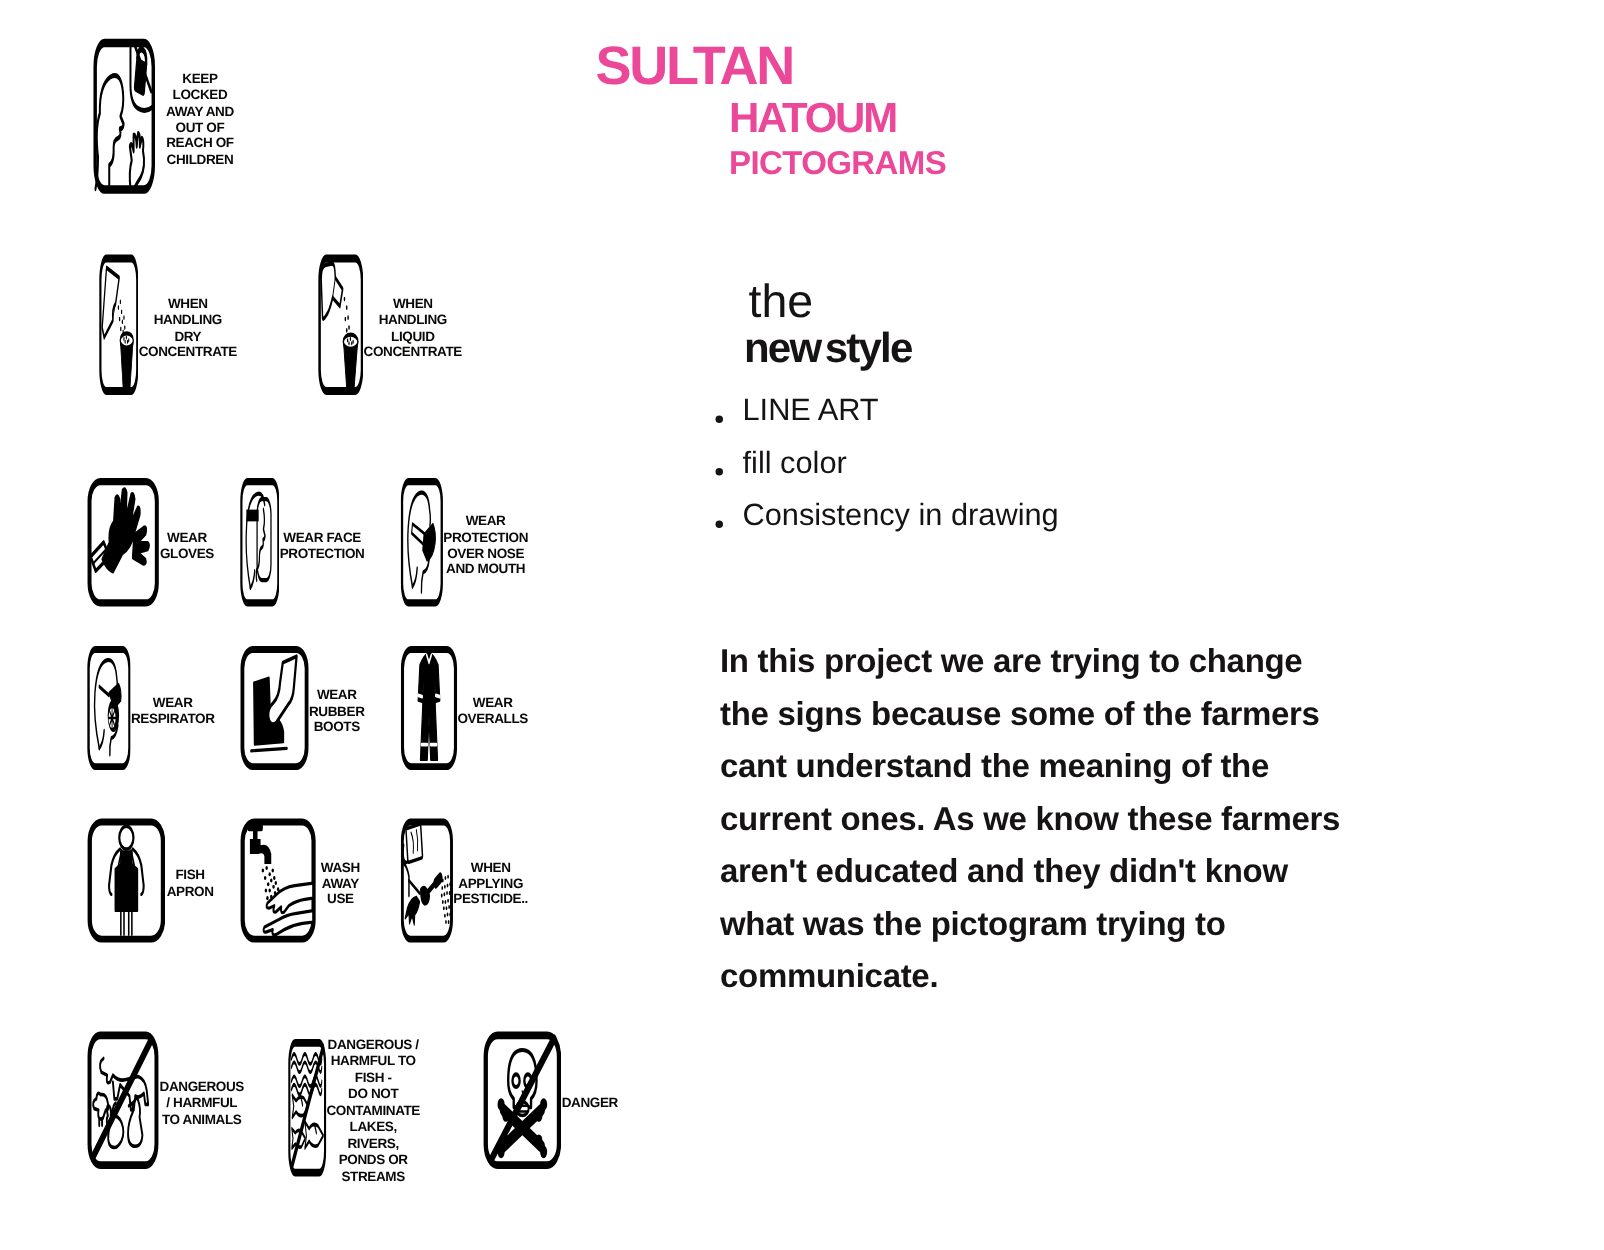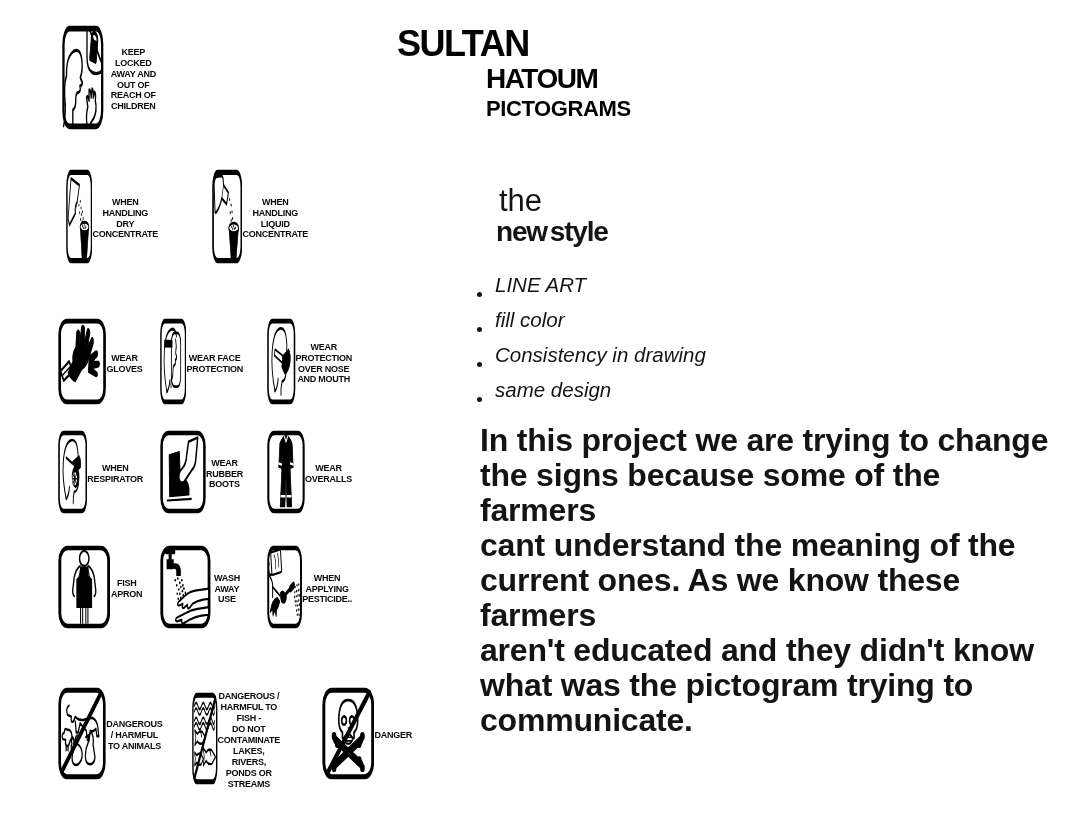--- a/index.html
+++ b/index.html
@@ -10,34 +10,34 @@
   }
   
   .picto { position:absolute; display:flex; align-items:center; }
   .picto svg { display:block; }
   .cap {
     margin-top:4px; font-weight:bold; font-size:9px; line-height:1.22;
     letter-spacing:-0.25px; text-align:center; white-space:pre-line;
     width:max-content; color:#090807;
   }
   
-  .brand { position:absolute; left:397px; top:26px; font-weight:bold; color:#000000; }
+  .brand { position:absolute; left:397px; top:26px; font-weight:bold; color:#ec4899; }
   .brand .l1 { font-size:36px; letter-spacing:-1.5px; line-height:35px; }
   .brand .l2 { font-size:28px; letter-spacing:-1.5px; line-height:35px; margin-left:89px; }
   .brand .l3 { font-size:22px; letter-spacing:-0.4px; line-height:25px; margin-left:89px;text-align:right; }
   .ns-head { position:absolute; left:496px; top:186px; color:#161314; }
   .ns-head .thin { display:block; font-size:31px; font-weight:normal; line-height:30px; margin-left:3px; }
   .ns-head .boldline { display:block; font-size:28px; font-weight:bold; letter-spacing:-1.2px; line-height:31px; }
   .ns-head .part2 { margin-left:3px; }
   .bullets { position:absolute; left:477px; top:262px; list-style:none; }
-  .bullets li { display:flex; align-items:flex-end; gap:13px; height:35px; font-size:20.5px; color:#161314;font-style:italic; }
+  .bullets li { display:flex; align-items:flex-start; gap:13px; height:35px; font-size:20.5px; color:#161314; }
   .dot { width:5px; height:5px; background:#161314; border-radius:50%; margin-top:15px; flex:none; }
   .paragraph {
     position:absolute; left:480px; top:423px; width:575px;
-    font-size:32px; font-weight:bold; line-height:35px; letter-spacing:-0.2px;
+    font-size:22px; font-weight:bold; line-height:35px; letter-spacing:-0.2px;
     white-space:pre-line; color:#161314;
   }
 </style>
 </head>
 <body>
 
 <figure class="picto" style="left:62px;top:25px;width:101px">
   <svg viewBox="0 0 100 100" width="101" height="105" preserveAspectRatio="none">
     <g stroke="#000" stroke-width="3.2" fill="none" stroke-linejoin="round" stroke-linecap="round">
       <rect x="3.5" y="3.5" width="93" height="93" rx="15" stroke-width="5.5"></rect>
@@ -173,21 +173,21 @@
       <path d="M70,64 Q66,73 55,74 Q51,80 52,87"></path>
       <line x1="50" y1="40" x2="28" y2="33"></line>
       <path d="M50,38 L72,31 Q79,36 77,44 L62,50 Z" fill="#000" stroke-width="2"></path>
       <circle cx="60" cy="56" r="13" fill="#000" stroke="none"></circle>
       <circle cx="57" cy="58" r="8" fill="#fff" stroke="none"></circle>
       <g stroke-width="2">
         <path d="M57,50 L57,66 M49,58 L65,58 M51.5,52.5 L62.5,63.5 M62.5,52.5 L51.5,63.5"></path>
       </g>
     </g>
   </svg>
-  <figcaption class="cap">WHEN RESPIRATOR</figcaption>
+  <figcaption class="cap">WEAR RESPIRATOR</figcaption>
 </figure>
 
 <figure class="picto" style="left:160px;top:430px;width:83px">
   <svg viewBox="0 0 100 100" width="83" height="84" preserveAspectRatio="none">
     <g stroke="#000" stroke-width="3.2" fill="none" stroke-linejoin="round" stroke-linecap="round">
       <rect x="3.5" y="3.5" width="93" height="93" rx="15" stroke-width="5.5"></rect>
       <path d="M20,30 L42,26 L44,56 Q60,58 63,69 L63,77 L21,79 Z" fill="#000" stroke-width="2"></path>
       <path d="M62,14 L82,9 L78,34 Q77,43 70,47 L52,62 Q43,65 41,57 Q40,50 48,46 Q57,41 58,30 Z" fill="#fff"></path>
       <line x1="16" y1="84" x2="68" y2="82" stroke-width="2.5"></line>
     </g>
@@ -390,24 +390,20 @@
       <span>LINE ART</span>
     </li>
   <li>
       <span class="dot"></span>
       <span>fill color</span>
     </li>
   <li>
       <span class="dot"></span>
       <span>Consistency in drawing</span>
     </li>
-  <li>
-      <span class="dot"></span>
-      <span>same design</span>
-    </li>
 </ul>
 
 <p class="paragraph">In this project we are trying to change
 the signs because some of the farmers
 cant understand the meaning of the
 current ones. As we know these farmers
 aren't educated and they didn't know
 what was the pictogram trying to
 communicate.</p>
 

